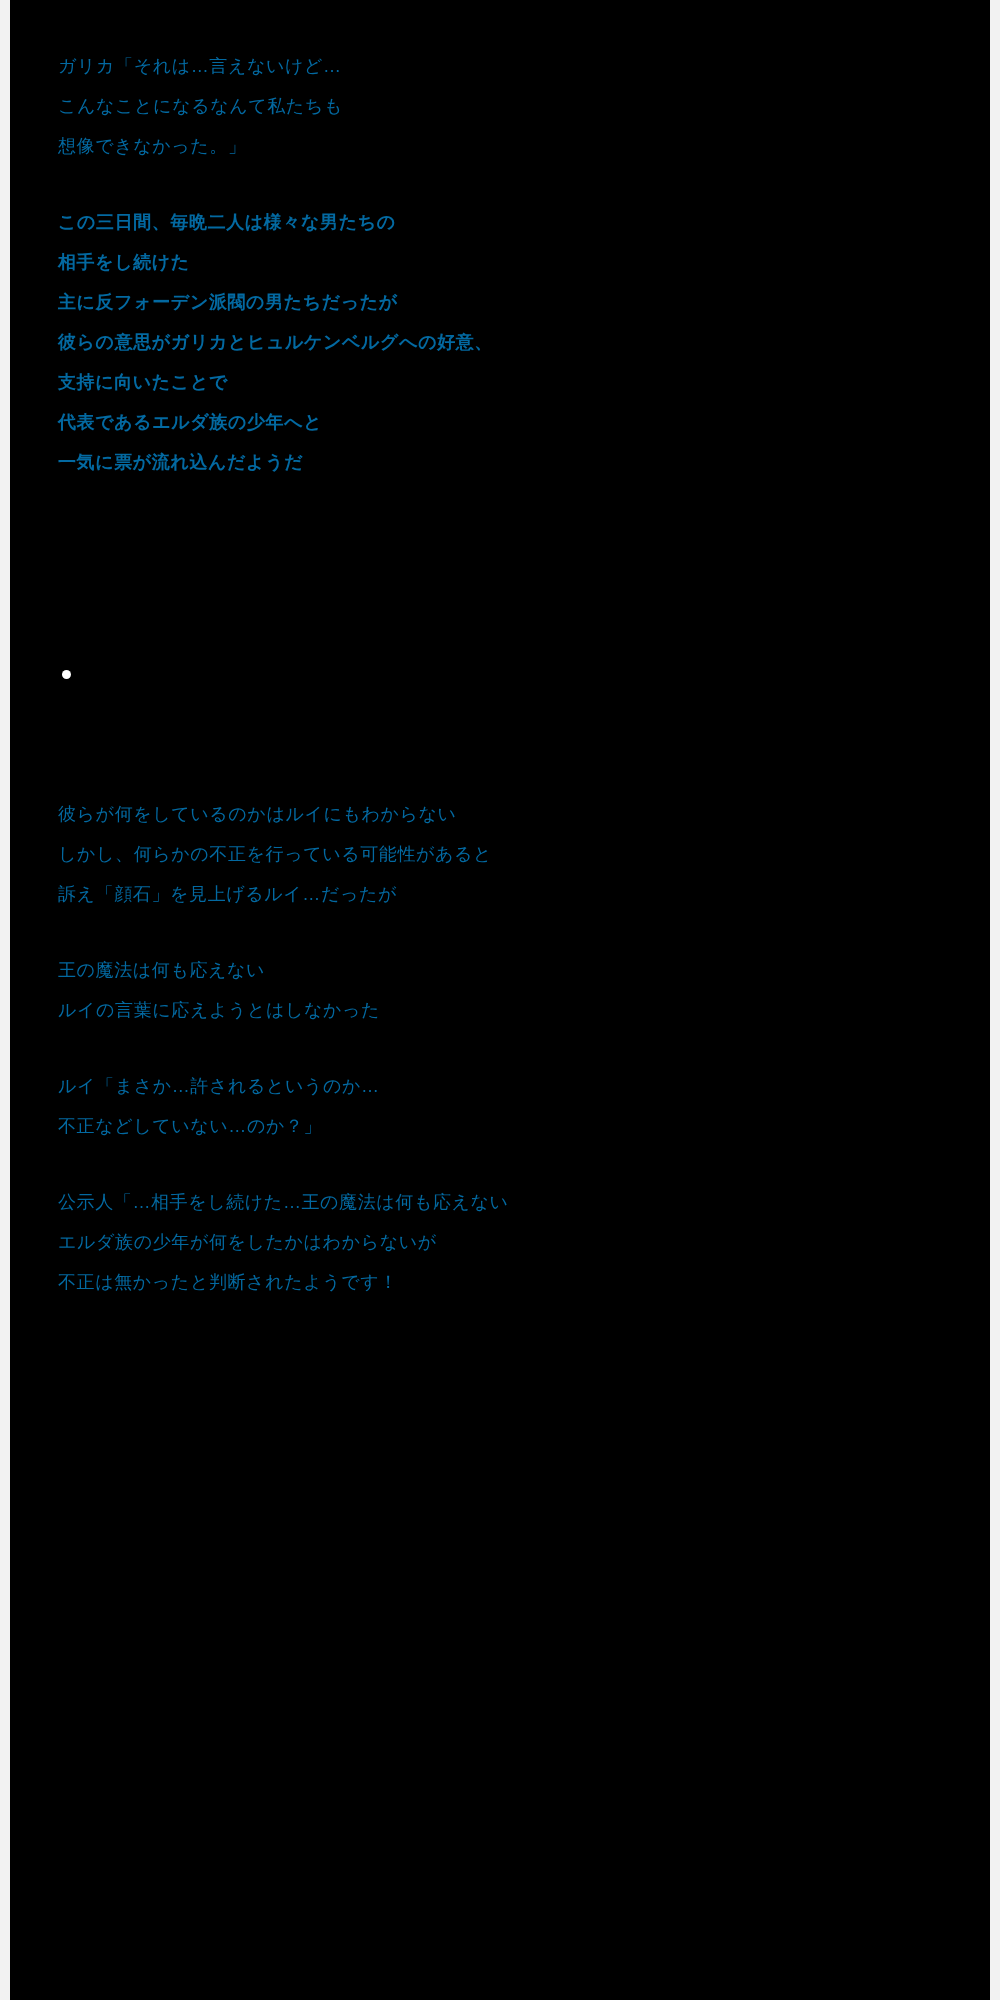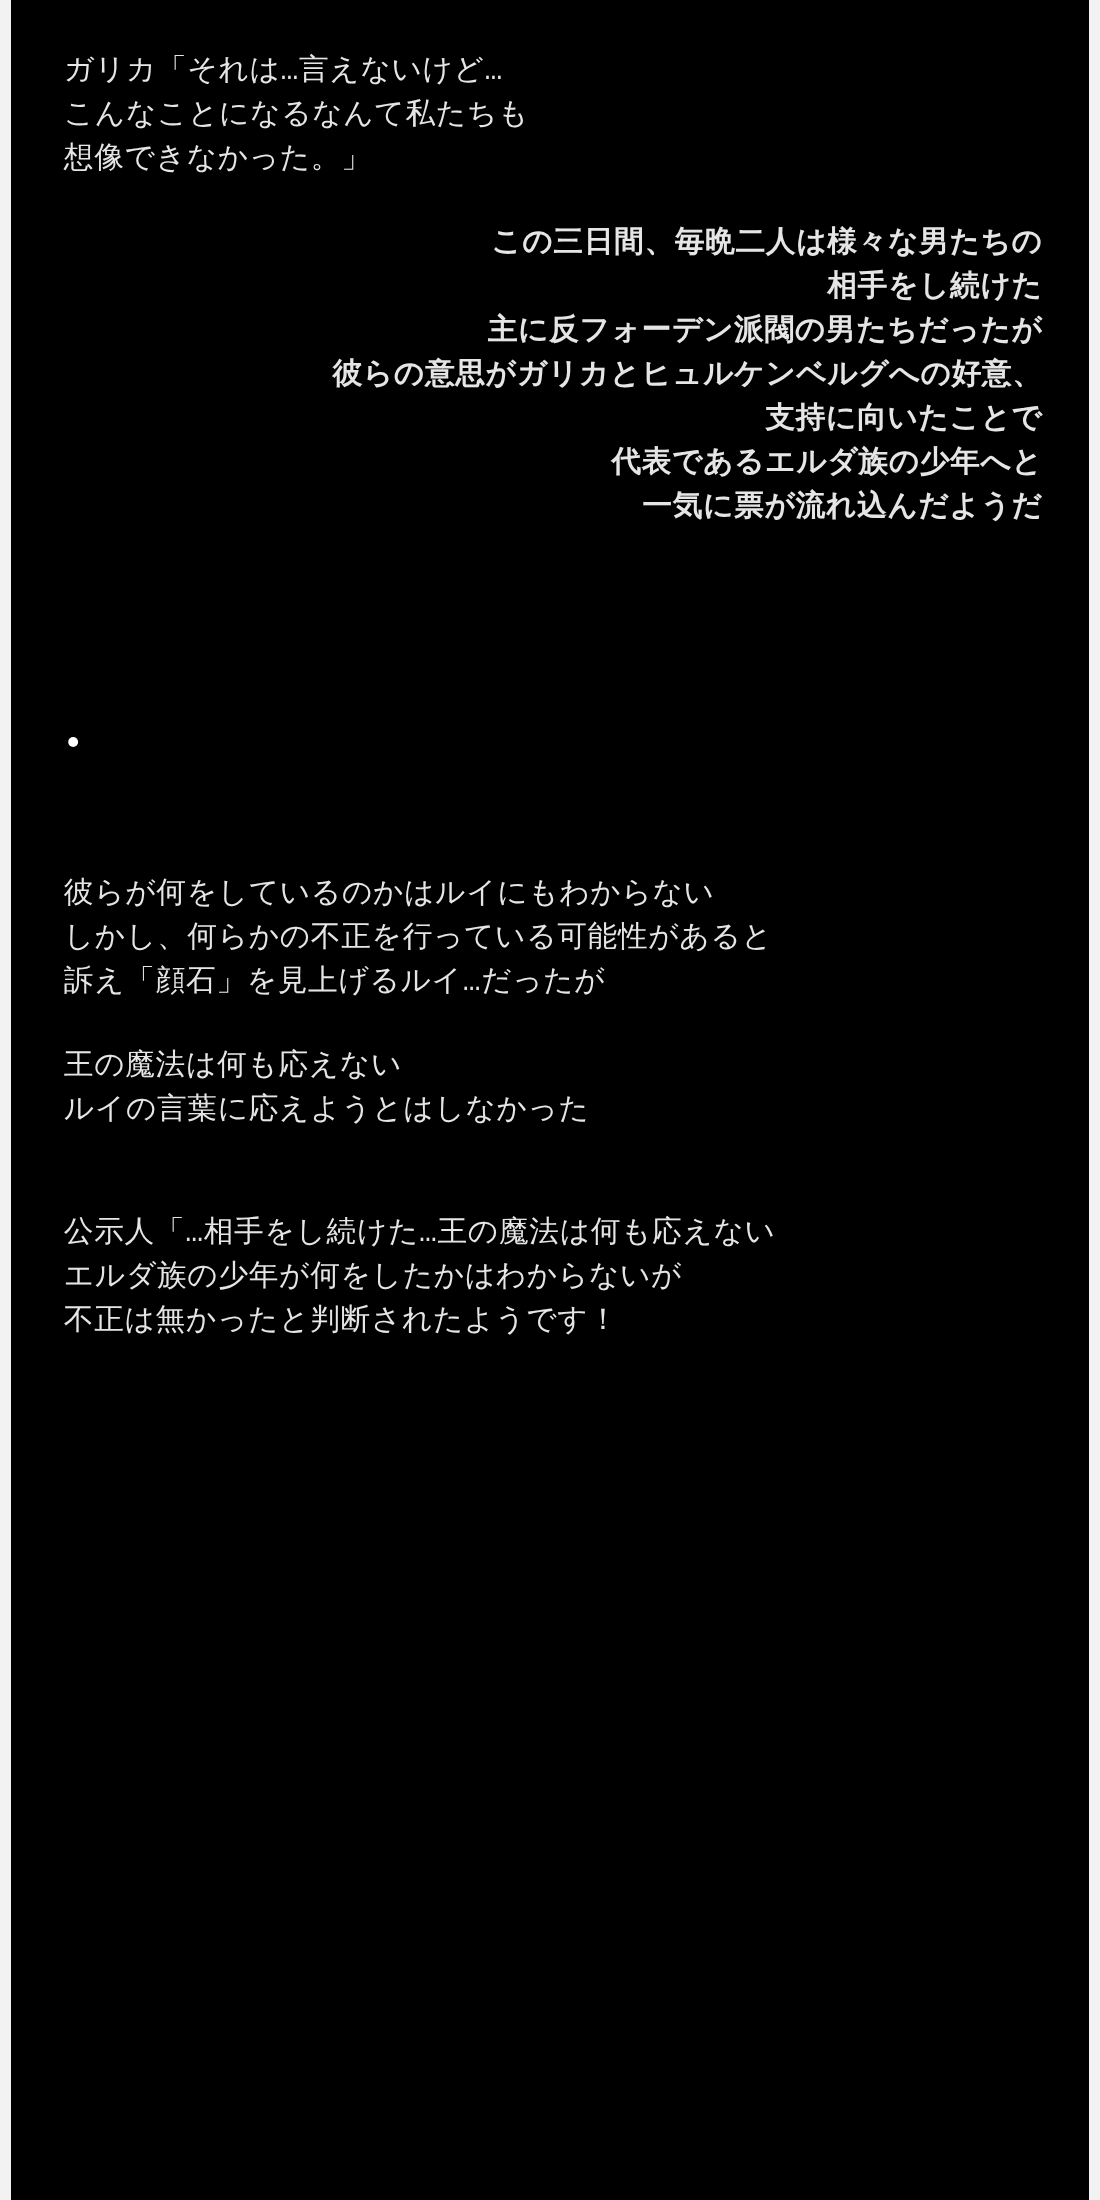--- a/index.html
+++ b/index.html
@@ -26,31 +26,29 @@
   .side-bar.right { right: 0; }
 
   .content {
     position: absolute;
     left: 58px;
     top: 46px;
     width: 890px;
   }
 
   .para {
-    color: #e5e5e5;
-    font-size: 27px;
+    color: #0369a1;
+    font-size: 18px;
     line-height: 40px;
     letter-spacing: 0.6px;
     white-space: pre-wrap;
     font-weight: 400;
-    font-family: Liberation Mono, monospace;
   }
   .para.bold {
     font-weight: 700;
-    text-align: right;
   }
   .spacer-sm { height: 36px; }
   .spacer-md { height: 70px; }
   .spacer-lg { height: 176px; }
 
   .bullet-row {
     color: #ffffff;
     font-size: 27px;
     line-height: 30px;
     height: 30px;
@@ -104,20 +102,22 @@
 しかし、何らかの不正を行っている可能性があると
 訴え「顔石」を見上げるルイ…だったが</div>
 
     <div class="spacer-sm"></div>
 
     <div class="para">王の魔法は何も応えない
 ルイの言葉に応えようとはしなかった</div>
 
     <div class="spacer-sm"></div>
 
+    <div class="para">ルイ「まさか…許されるというのか…
+不正などしていない…のか？」</div>
 
     <div class="spacer-sm"></div>
 
     <div class="para">公示人「…相手をし続けた…王の魔法は何も応えない
 エルダ族の少年が何をしたかはわからないが
 不正は無かったと判断されたようです！</div>
 
   </div>
 </div>
 

